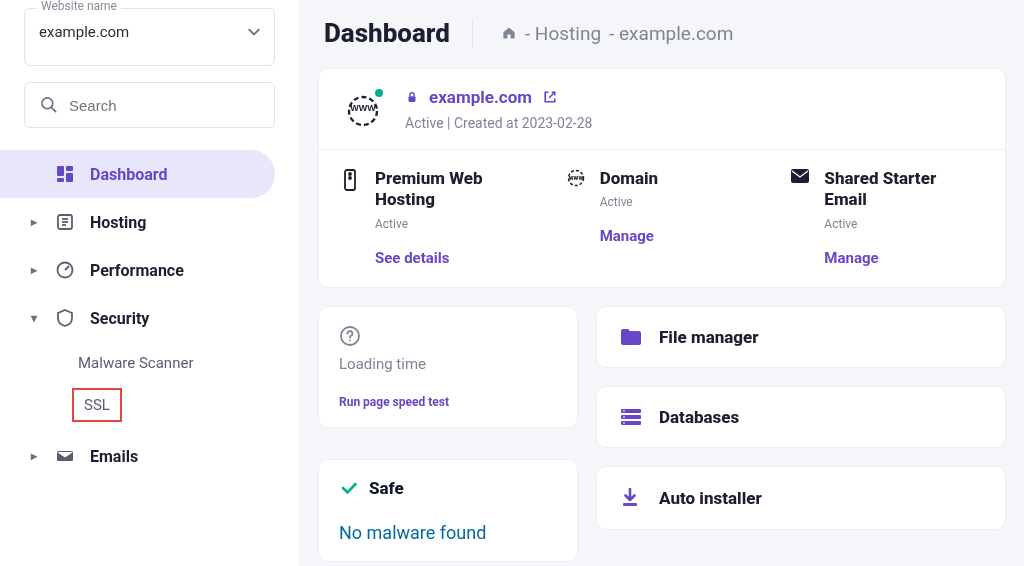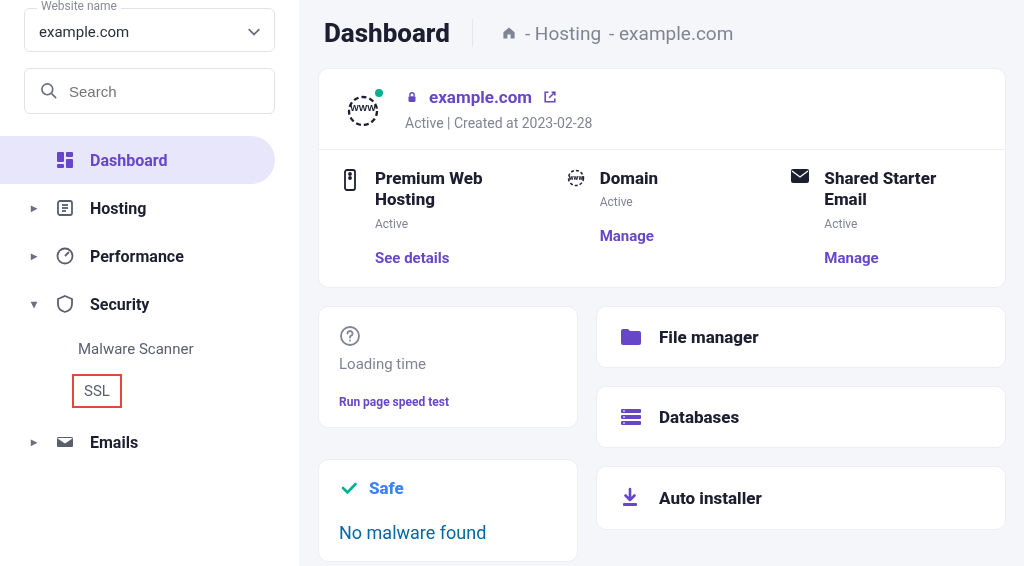--- a/index.html
+++ b/index.html
@@ -15,21 +15,21 @@
   .sidebar {
     width: 300px;
     background: #fff;
     padding: 0 0 0 0;
     border-right: 1px solid #f5f6fa;
   }
   .website-box {
     border: 1px solid #e0e2e8;
     border-radius: 6px;
     margin: 8px 24px 0 24px;
-    padding: 4px 14px 10px 14px;
+    padding: 4px 14px 24px 14px;
     position: relative;
     text-align: right;
   }
   .website-box .label {
     position: absolute;
     top: -10px;
     left: 12px;
     font-size: 12px;
     color: #888c98;
     background: #fff;
@@ -141,21 +141,21 @@
   .tile-body .t-title { font-size: 17px; font-weight: 800; color: #1d1e30; line-height: 1.25; }
   .tile-body .t-status { font-size: 12px; color: #808494; margin-top: 6px; }
   .tile-body .t-action { font-size: 15px; color: #6747c7; font-weight: 700; margin-top: 18px; }
 
   .two-col { display: flex; gap: 18px; margin-top: 18px; }
   .col-left { width: 260px; display:flex; flex-direction:column; gap:31px; }
   .col-right { flex:1; display:flex; flex-direction:column; gap:18px; }
   .mini-card { padding: 18px 20px; }
   .mini-card .m-title { font-size: 15px; color: #808494; margin-top: 8px; }
   .mini-card .m-action { font-size: 12px; font-weight: 700; color: #6747c7; margin-top: 22px; }
-  .mini-card .m-head { display:flex; align-items:center; gap:10px; font-size:17px; font-weight:800; color:#3b82f6;}
+  .mini-card .m-head { display:flex; align-items:center; gap:10px; font-size:17px; font-weight:800; color:#0f172a;}
   .mini-card .m-sub { font-size:18px; color:#0369a1; margin-top:24px;}
   .tool-row {
     display:flex; align-items:center; gap:16px;
     padding: 20px 22px;
     font-size: 17px; font-weight: 800; color:#1d1e30;
   }
   .tool-row .tool-icon { width:24px; color:#6747c7; display:flex; align-items:center; }
   .green { color:#00b090; }
   .purple { color:#6747c7; font-weight: 700; }
 

